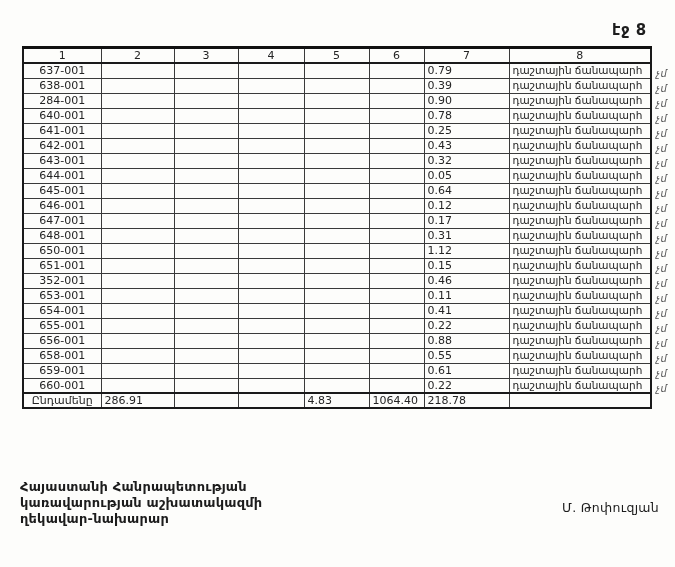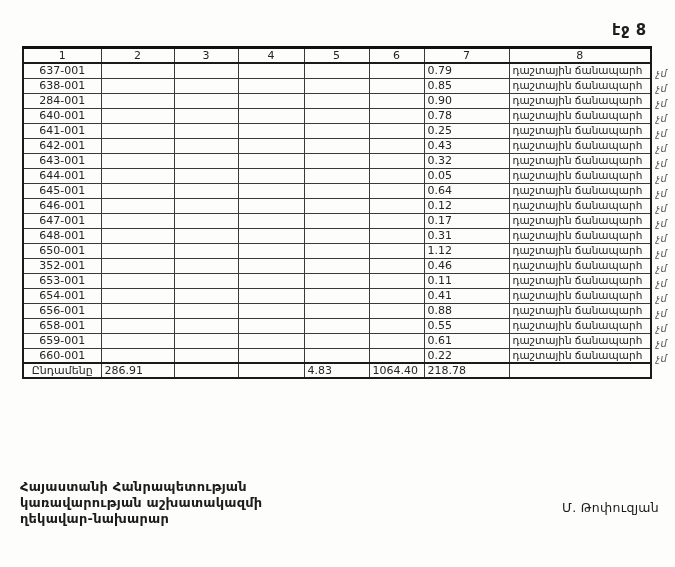--- a/index.html
+++ b/index.html
@@ -111,21 +111,21 @@
         <td class="num">0.79</td>
         <td class="desc">դաշտային ճանապարհ<span class="margin-note">չմ</span></td>
       </tr>
       <tr>
         <td class="id">638-001</td>
         <td class="empty"></td>
         <td class="empty"></td>
         <td class="empty"></td>
         <td class="empty"></td>
         <td class="empty"></td>
-        <td class="num">0.85</td>
+        <td class="num">0.39</td>
         <td class="desc">դաշտային ճանապարհ<span class="margin-note">չմ</span></td>
       </tr>
       <tr>
         <td class="id">284-001</td>
         <td class="empty"></td>
         <td class="empty"></td>
         <td class="empty"></td>
         <td class="empty"></td>
         <td class="empty"></td>
         <td class="num">0.90</td>
@@ -225,20 +225,30 @@
         <td class="id">650-001</td>
         <td class="empty"></td>
         <td class="empty"></td>
         <td class="empty"></td>
         <td class="empty"></td>
         <td class="empty"></td>
         <td class="num">1.12</td>
         <td class="desc">դաշտային ճանապարհ<span class="margin-note">չմ</span></td>
       </tr>
       <tr>
+        <td class="id">651-001</td>
+        <td class="empty"></td>
+        <td class="empty"></td>
+        <td class="empty"></td>
+        <td class="empty"></td>
+        <td class="empty"></td>
+        <td class="num">0.15</td>
+        <td class="desc">դաշտային ճանապարհ<span class="margin-note">չմ</span></td>
+      </tr>
+      <tr>
         <td class="id">352-001</td>
         <td class="empty"></td>
         <td class="empty"></td>
         <td class="empty"></td>
         <td class="empty"></td>
         <td class="empty"></td>
         <td class="num">0.46</td>
         <td class="desc">դաշտային ճանապարհ<span class="margin-note">չմ</span></td>
       </tr>
       <tr>
@@ -252,20 +262,30 @@
         <td class="desc">դաշտային ճանապարհ<span class="margin-note">չմ</span></td>
       </tr>
       <tr>
         <td class="id">654-001</td>
         <td class="empty"></td>
         <td class="empty"></td>
         <td class="empty"></td>
         <td class="empty"></td>
         <td class="empty"></td>
         <td class="num">0.41</td>
+        <td class="desc">դաշտային ճանապարհ<span class="margin-note">չմ</span></td>
+      </tr>
+      <tr>
+        <td class="id">655-001</td>
+        <td class="empty"></td>
+        <td class="empty"></td>
+        <td class="empty"></td>
+        <td class="empty"></td>
+        <td class="empty"></td>
+        <td class="num">0.22</td>
         <td class="desc">դաշտային ճանապարհ<span class="margin-note">չմ</span></td>
       </tr>
       <tr>
         <td class="id">656-001</td>
         <td class="empty"></td>
         <td class="empty"></td>
         <td class="empty"></td>
         <td class="empty"></td>
         <td class="empty"></td>
         <td class="num">0.88</td>

